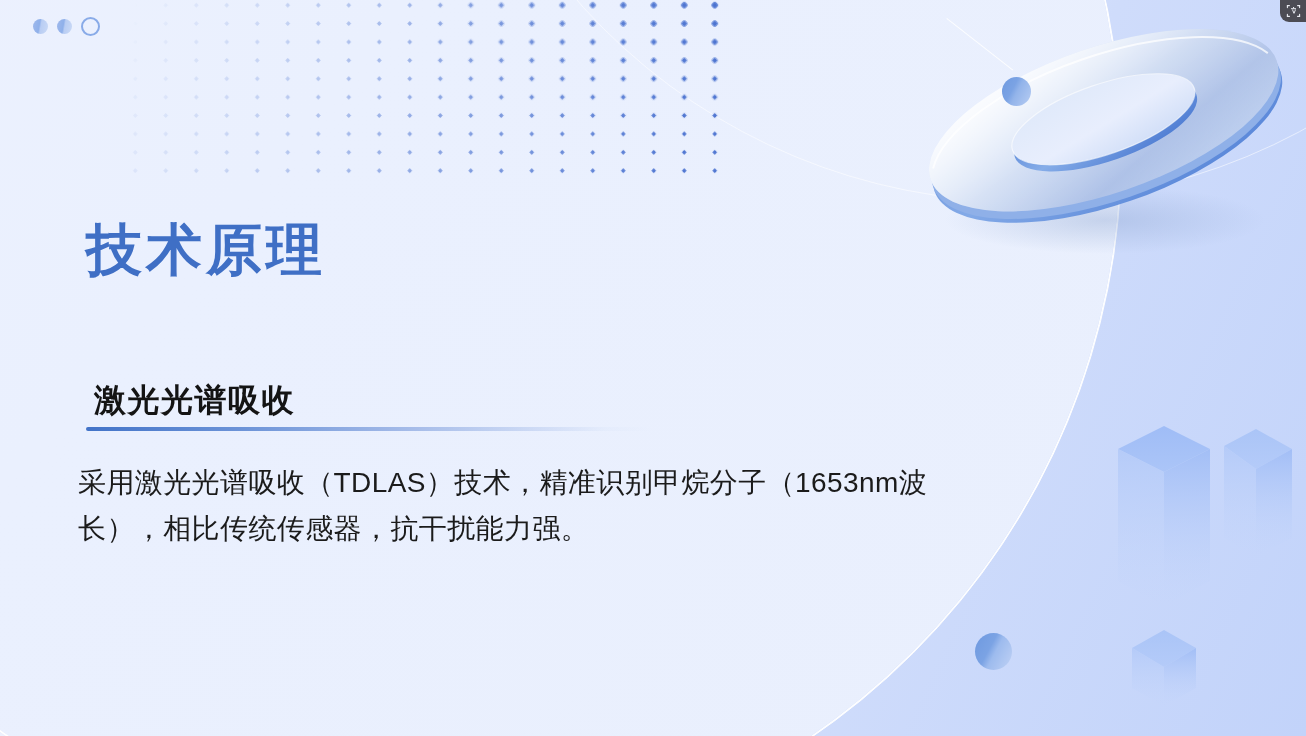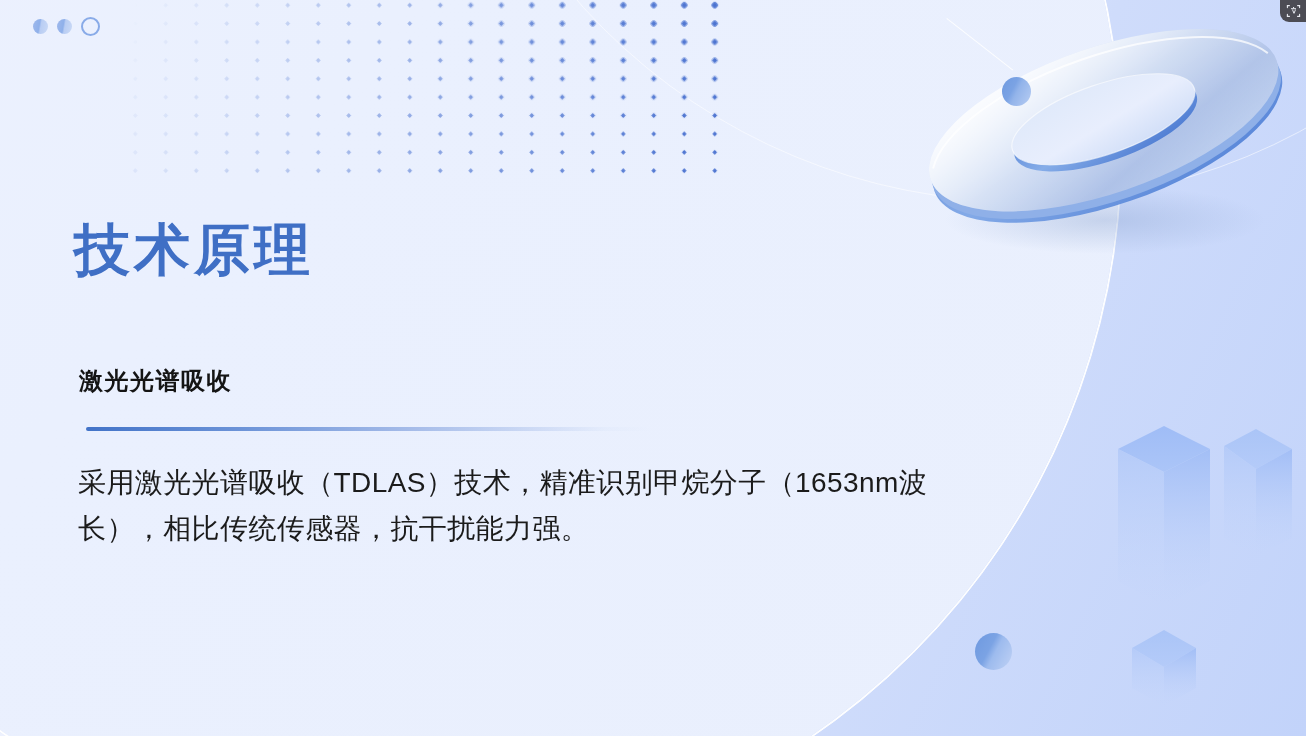--- a/index.html
+++ b/index.html
@@ -172,37 +172,37 @@
     position: absolute;
     left: 74px;
     top: 0;
     width: 960px;
     height: 100%;
     z-index: 30;
   }
 
   .page-title {
     position: absolute;
-    left: 0;
+    left: 12px;
     top: 218px;
     margin: 0;
     font-size: 56px;
     font-weight: 700;
     letter-spacing: 4px;
     line-height: 1.15;
     color: #3f6fc5;
     white-space: nowrap;
   }
 
   .section-heading {
     position: absolute;
     left: 4px;
     top: 364px;
-    margin: 1px;
-    font-size: 24px;
+    margin: 16px;
+    font-size: 32px;
     font-weight: 700;
     letter-spacing: 1.5px;
     line-height: 1.3;
     color: #141414;
     white-space: nowrap;
   }
 
   .divider {
     position: absolute;
     left: 12px;

